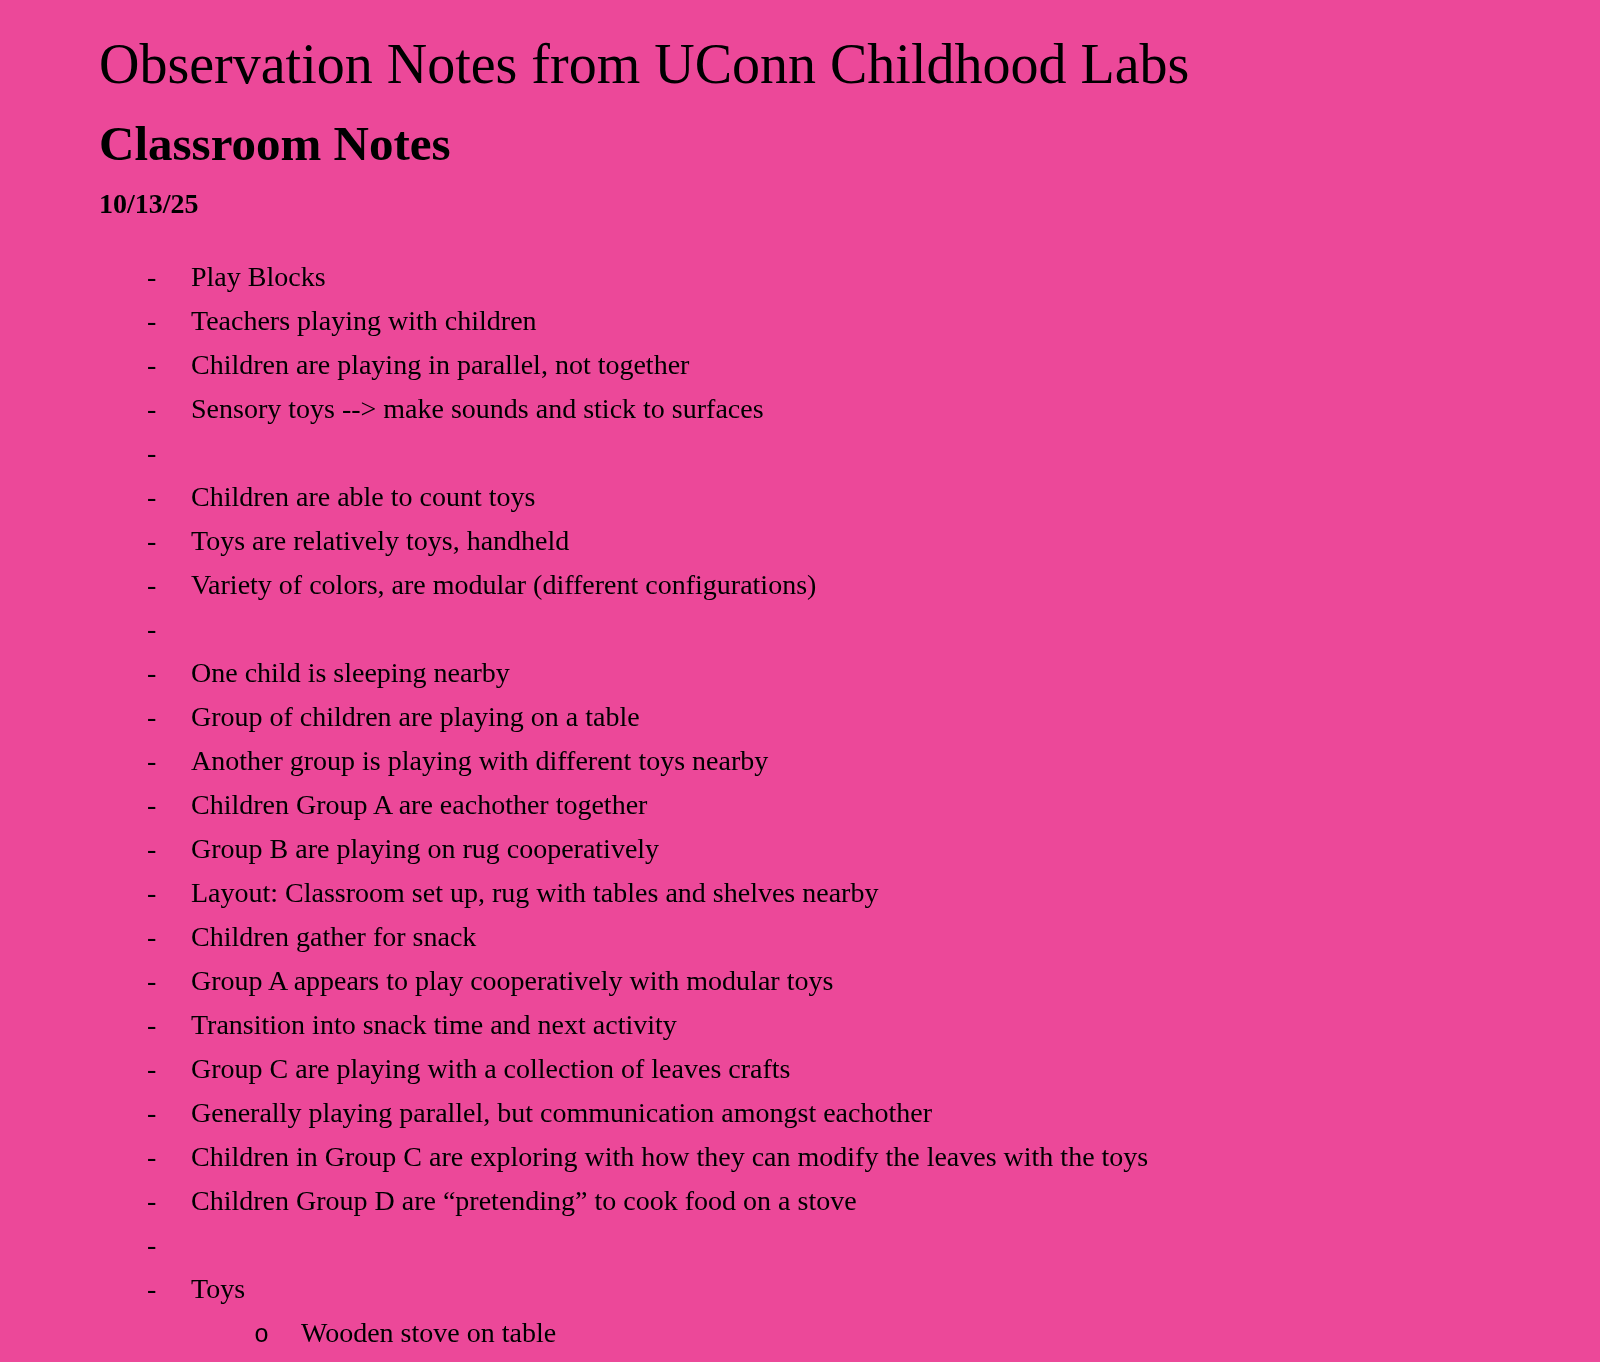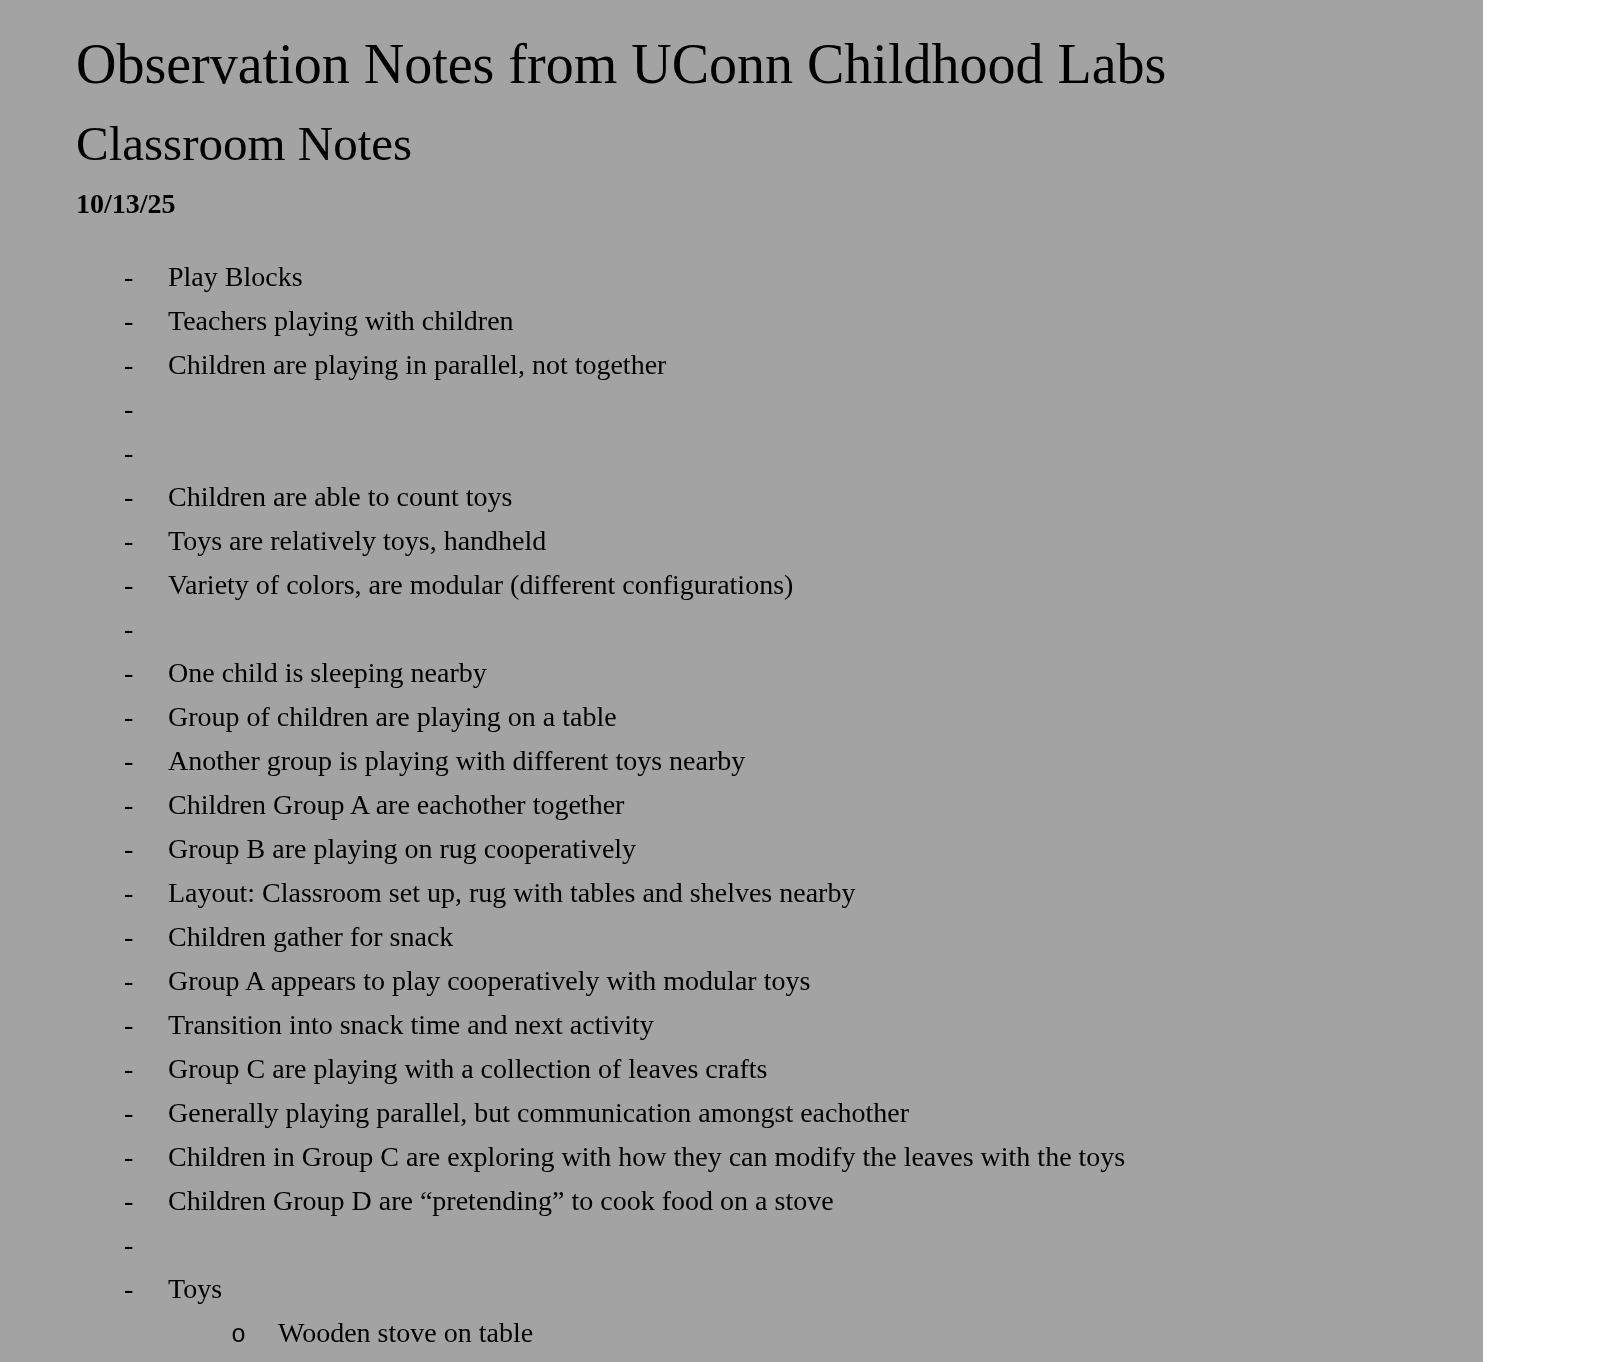--- a/index.html
+++ b/index.html
@@ -4,38 +4,38 @@
 <style>
   html, body {
     margin: 0;
     padding: 0;
     background: #ffffff;
     color: #000000;
     font-family: "Liberation Serif", serif;
   }
   .page {
     position: relative;
-    width: 1483px;
+    width: 1600px;
     height: 1362px;
     box-sizing: border-box;
-    padding: 32px 40px 0 76px;
-    background: #a3a3a3;
+    padding: 32px 40px 0 99px;
+    background: #ec4899;
     overflow: hidden;
   }
   h1.doc-title {
     font-size: 56px;
     line-height: 64px;
     font-weight: 400;
     margin: 0;
     letter-spacing: 0;
   }
   h2.section-heading {
     font-size: 49px;
     line-height: 56px;
-    font-weight: 400;
+    font-weight: 700;
     margin: 20px 0 0 0;
   }
   p.doc-date {
     font-size: 28px;
     line-height: 34px;
     margin: 15px 0 0 0;
     font-weight: bold;
   }
   ul.notes-list {
     list-style: none;
@@ -86,20 +86,21 @@
     <span class="note-text">Teachers playing with children</span>
   </li>
 
   <li class="note-item level-1">
     <span class="marker">-</span>
     <span class="note-text">Children are playing in parallel, not together</span>
   </li>
 
   <li class="note-item level-1">
     <span class="marker">-</span>
+    <span class="note-text">Sensory toys --&gt; make sounds and stick to surfaces</span>
   </li>
 
   <li class="note-item level-1">
     <span class="marker">-</span>
   </li>
 
   <li class="note-item level-1">
     <span class="marker">-</span>
     <span class="note-text">Children are able to count toys</span>
   </li>

